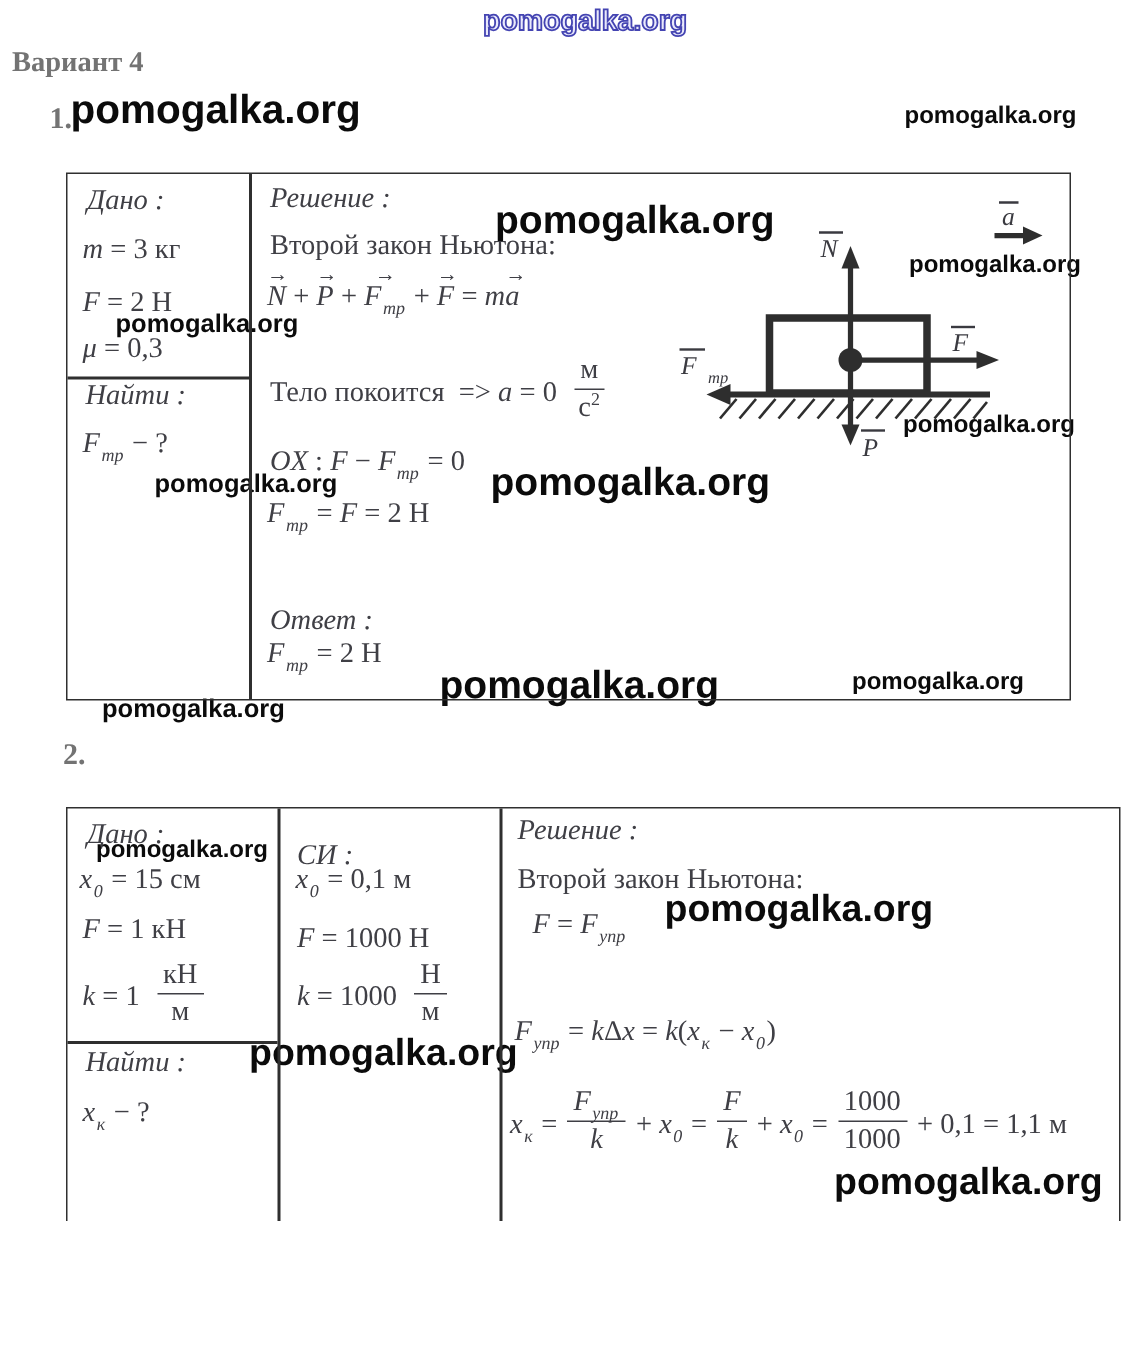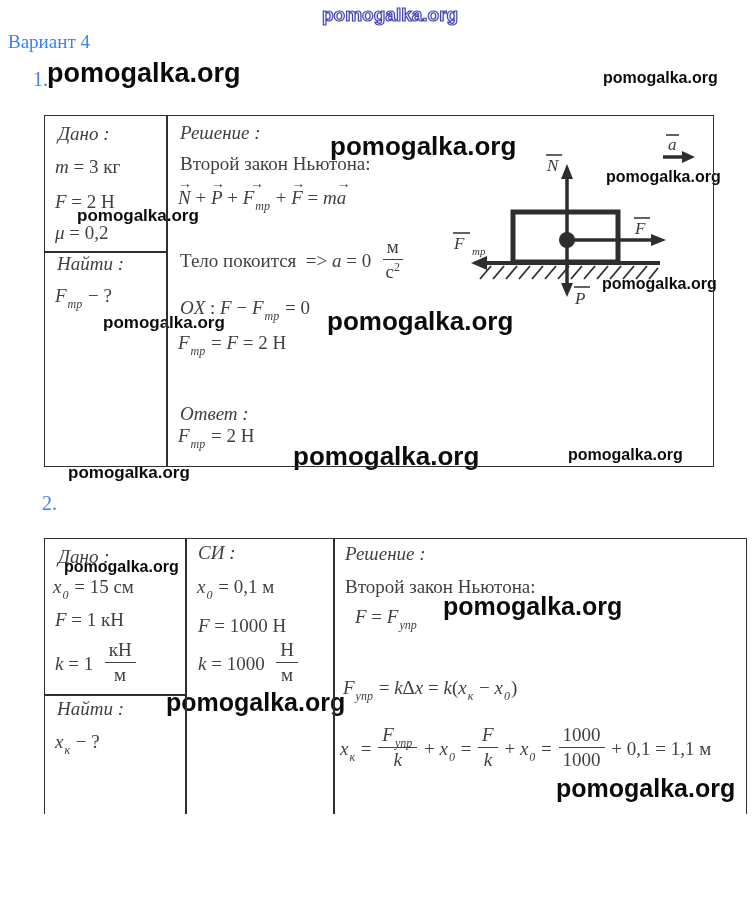--- a/index.html
+++ b/index.html
@@ -1,18 +1,18 @@
 <!DOCTYPE html>
 <html><head>
 <meta charset="utf-8">
 <style>
   html,body{margin:0;padding:0;background:#fff;}
   .page{position:relative;width:756px;height:814px;background:#ffffff;overflow:hidden;
         font-family:"Liberation Serif",serif;color:#3f3f45;}
-  .heading{position:absolute;font-weight:normal;color:#3b82f6;font-family:"Liberation Serif",serif;text-align:center;}
+  .heading{position:absolute;font-weight:bold;color:#737373;font-family:"Liberation Serif",serif;text-align:center;}
   .variant{left:8px;top:31px;font-size:19px;}
   .num1{left:33px;top:68px;font-size:20px;}
   .num2{left:42px;top:492px;font-size:20px;}
 
   .wm{position:absolute;font-family:"Liberation Sans",sans-serif;font-weight:bold;
       color:#0b0b0b;white-space:nowrap;line-height:1;}
   .wm.outline{color:#e9e9fb;-webkit-text-stroke:1.2px #4444b2;}
 
   .table{position:absolute;border:1.6px solid #2f2f2f;background:transparent;}
   .t1{left:44px;top:115px;width:668px;height:350px;}
@@ -69,21 +69,21 @@
   <div class="heading num1">1.</div>
   <div class="heading num2">2.</div>
 
   <div class="table t1">
     <div class="vline" style="left:121px"></div>
     <div class="hline" style="top:135px;width:121px"></div>
 
     <div class="line ital" style="left:13px;top:7px">Дано :</div>
     <div class="line math" style="left:10px;top:40px"><span class="mgroup"><span class="mi">m</span></span><span class="mgroup"><span class="mt"> = 3 кг</span></span></div>
     <div class="line math" style="left:10px;top:75px"><span class="mgroup"><span class="mi">F</span></span><span class="mgroup"><span class="mt"> = 2 Н</span></span></div>
-    <div class="line math" style="left:10px;top:106px"><span class="mgroup"><span class="mi">μ</span></span><span class="mgroup"><span class="mt"> = 0,2</span></span></div>
+    <div class="line math" style="left:10px;top:106px"><span class="mgroup"><span class="mi">μ</span></span><span class="mgroup"><span class="mt"> = 0,3</span></span></div>
     <div class="line ital" style="left:12px;top:137px">Найти :</div>
     <div class="line math" style="left:10px;top:169px"><span class="mgroup"><span class="mi">F</span><span class="msub">тр</span></span><span class="mgroup"><span class="mt"> − ?</span></span></div>
 
     <div class="line ital" style="left:135px;top:6px">Решение :</div>
     <div class="line" style="left:135px;top:37px">Второй закон Ньютона:</div>
     <div class="line math" style="left:133px;top:71px"><span class="mgroup"><span class="mi">N</span><span class="mover">→</span></span><span class="mgroup"><span class="mt"> + </span></span><span class="mgroup"><span class="mi">P</span><span class="mover">→</span></span><span class="mgroup"><span class="mt"> + </span></span><span class="mgroup"><span class="mi">F</span><span class="msub">тр</span><span class="mover">→</span></span><span class="mgroup"><span class="mt"> + </span></span><span class="mgroup"><span class="mi">F</span><span class="mover">→</span></span><span class="mgroup"><span class="mt"> = </span></span><span class="mgroup"><span class="mi">m</span></span><span class="mgroup"><span class="mi">a</span><span class="mover">→</span></span></div>
     <div class="line math" style="left:135px;top:123px"><span class="mgroup"><span class="mt">Тело покоится  =&gt; </span></span><span class="mgroup"><span class="mi">a</span></span><span class="mgroup"><span class="mt"> = 0  </span></span><span class="mfrac"><span class="num"><span class="mgroup"><span class="mt">м</span></span></span><span class="den"><span class="mgroup"><span class="mt">с</span><span class="msup">2</span></span></span></span></div>
     <div class="line math" style="left:135px;top:181px"><span class="mgroup"><span class="mi">OX</span></span><span class="mgroup"><span class="mt"> : </span></span><span class="mgroup"><span class="mi">F</span></span><span class="mgroup"><span class="mt"> − </span></span><span class="mgroup"><span class="mi">F</span><span class="msub">тр</span></span><span class="mgroup"><span class="mt"> = 0</span></span></div>
     <div class="line math" style="left:133px;top:216px"><span class="mgroup"><span class="mi">F</span><span class="msub">тр</span></span><span class="mgroup"><span class="mt"> = </span></span><span class="mgroup"><span class="mi">F</span></span><span class="mgroup"><span class="mt"> = 2 Н</span></span></div>
     <div class="line ital" style="left:135px;top:287px">Ответ :</div>
@@ -146,21 +146,21 @@
     <div class="vline" style="left:288px"></div>
     <div class="hline" style="top:155px;width:140px"></div>
 
     <div class="line ital" style="left:13px;top:7px">Дано :</div>
     <div class="line math" style="left:8px;top:37px"><span class="mgroup"><span class="mi">x</span><span class="msub">0</span></span><span class="mgroup"><span class="mt"> = 15 см</span></span></div>
     <div class="line math" style="left:10px;top:70px"><span class="mgroup"><span class="mi">F</span></span><span class="mgroup"><span class="mt"> = 1 кН</span></span></div>
     <div class="line math" style="left:10px;top:103px"><span class="mgroup"><span class="mi">k</span></span><span class="mgroup"><span class="mt"> = 1  </span></span><span class="mfrac"><span class="num"><span class="mgroup"><span class="mt">кН</span></span></span><span class="den"><span class="mgroup"><span class="mt">м</span></span></span></span></div>
     <div class="line ital" style="left:12px;top:159px">Найти :</div>
     <div class="line math" style="left:10px;top:192px"><span class="mgroup"><span class="mi">x</span><span class="msub">к</span></span><span class="mgroup"><span class="mt"> − ?</span></span></div>
 
-    <div class="line ital" style="left:153px;top:3px">СИ :</div>
+    <div class="line ital" style="left:153px;top:21px">СИ :</div>
     <div class="line math" style="left:152px;top:37px"><span class="mgroup"><span class="mi">x</span><span class="msub">0</span></span><span class="mgroup"><span class="mt"> = 0,1 м</span></span></div>
     <div class="line math" style="left:153px;top:76px"><span class="mgroup"><span class="mi">F</span></span><span class="mgroup"><span class="mt"> = 1000 Н</span></span></div>
     <div class="line math" style="left:153px;top:103px"><span class="mgroup"><span class="mi">k</span></span><span class="mgroup"><span class="mt"> = 1000  </span></span><span class="mfrac"><span class="num"><span class="mgroup"><span class="mt">Н</span></span></span><span class="den"><span class="mgroup"><span class="mt">м</span></span></span></span></div>
 
     <div class="line ital" style="left:300px;top:4px">Решение :</div>
     <div class="line" style="left:300px;top:37px">Второй закон Ньютона:</div>
     <div class="line math" style="left:310px;top:67px"><span class="mgroup"><span class="mi">F</span></span><span class="mgroup"><span class="mt"> = </span></span><span class="mgroup"><span class="mi">F</span><span class="msub">упр</span></span></div>
     <div class="line math" style="left:298px;top:138px"><span class="mgroup"><span class="mi">F</span><span class="msub">упр</span></span><span class="mgroup"><span class="mt"> = </span></span><span class="mgroup"><span class="mi">k</span></span><span class="mgroup"><span class="mt">Δ</span></span><span class="mgroup"><span class="mi">x</span></span><span class="mgroup"><span class="mt"> = </span></span><span class="mgroup"><span class="mi">k</span></span><span class="mgroup"><span class="mt">(</span></span><span class="mgroup"><span class="mi">x</span><span class="msub">к</span></span><span class="mgroup"><span class="mt"> − </span></span><span class="mgroup"><span class="mi">x</span><span class="msub">0</span></span><span class="mgroup"><span class="mt">)</span></span></div>
     <div class="line math" style="left:295px;top:188px"><span class="mgroup"><span class="mi">x</span><span class="msub">к</span></span><span class="mgroup"><span class="mt"> = </span></span><span class="mfrac"><span class="num"><span class="mgroup"><span class="mi">F</span><span class="msub">упр</span></span></span><span class="den"><span class="mgroup"><span class="mi">k</span></span></span></span><span class="mgroup"><span class="mt"> + </span></span><span class="mgroup"><span class="mi">x</span><span class="msub">0</span></span><span class="mgroup"><span class="mt"> = </span></span><span class="mfrac"><span class="num"><span class="mgroup"><span class="mi">F</span></span></span><span class="den"><span class="mgroup"><span class="mi">k</span></span></span></span><span class="mgroup"><span class="mt"> + </span></span><span class="mgroup"><span class="mi">x</span><span class="msub">0</span></span><span class="mgroup"><span class="mt"> = </span></span><span class="mfrac"><span class="num"><span class="mgroup"><span class="mt">1000</span></span></span><span class="den"><span class="mgroup"><span class="mt">1000</span></span></span></span><span class="mgroup"><span class="mt"> + 0,1 = 1,1 м</span></span></div>
     <div class="line ital" style="left:300px;top:281px">Ответ :</div>

